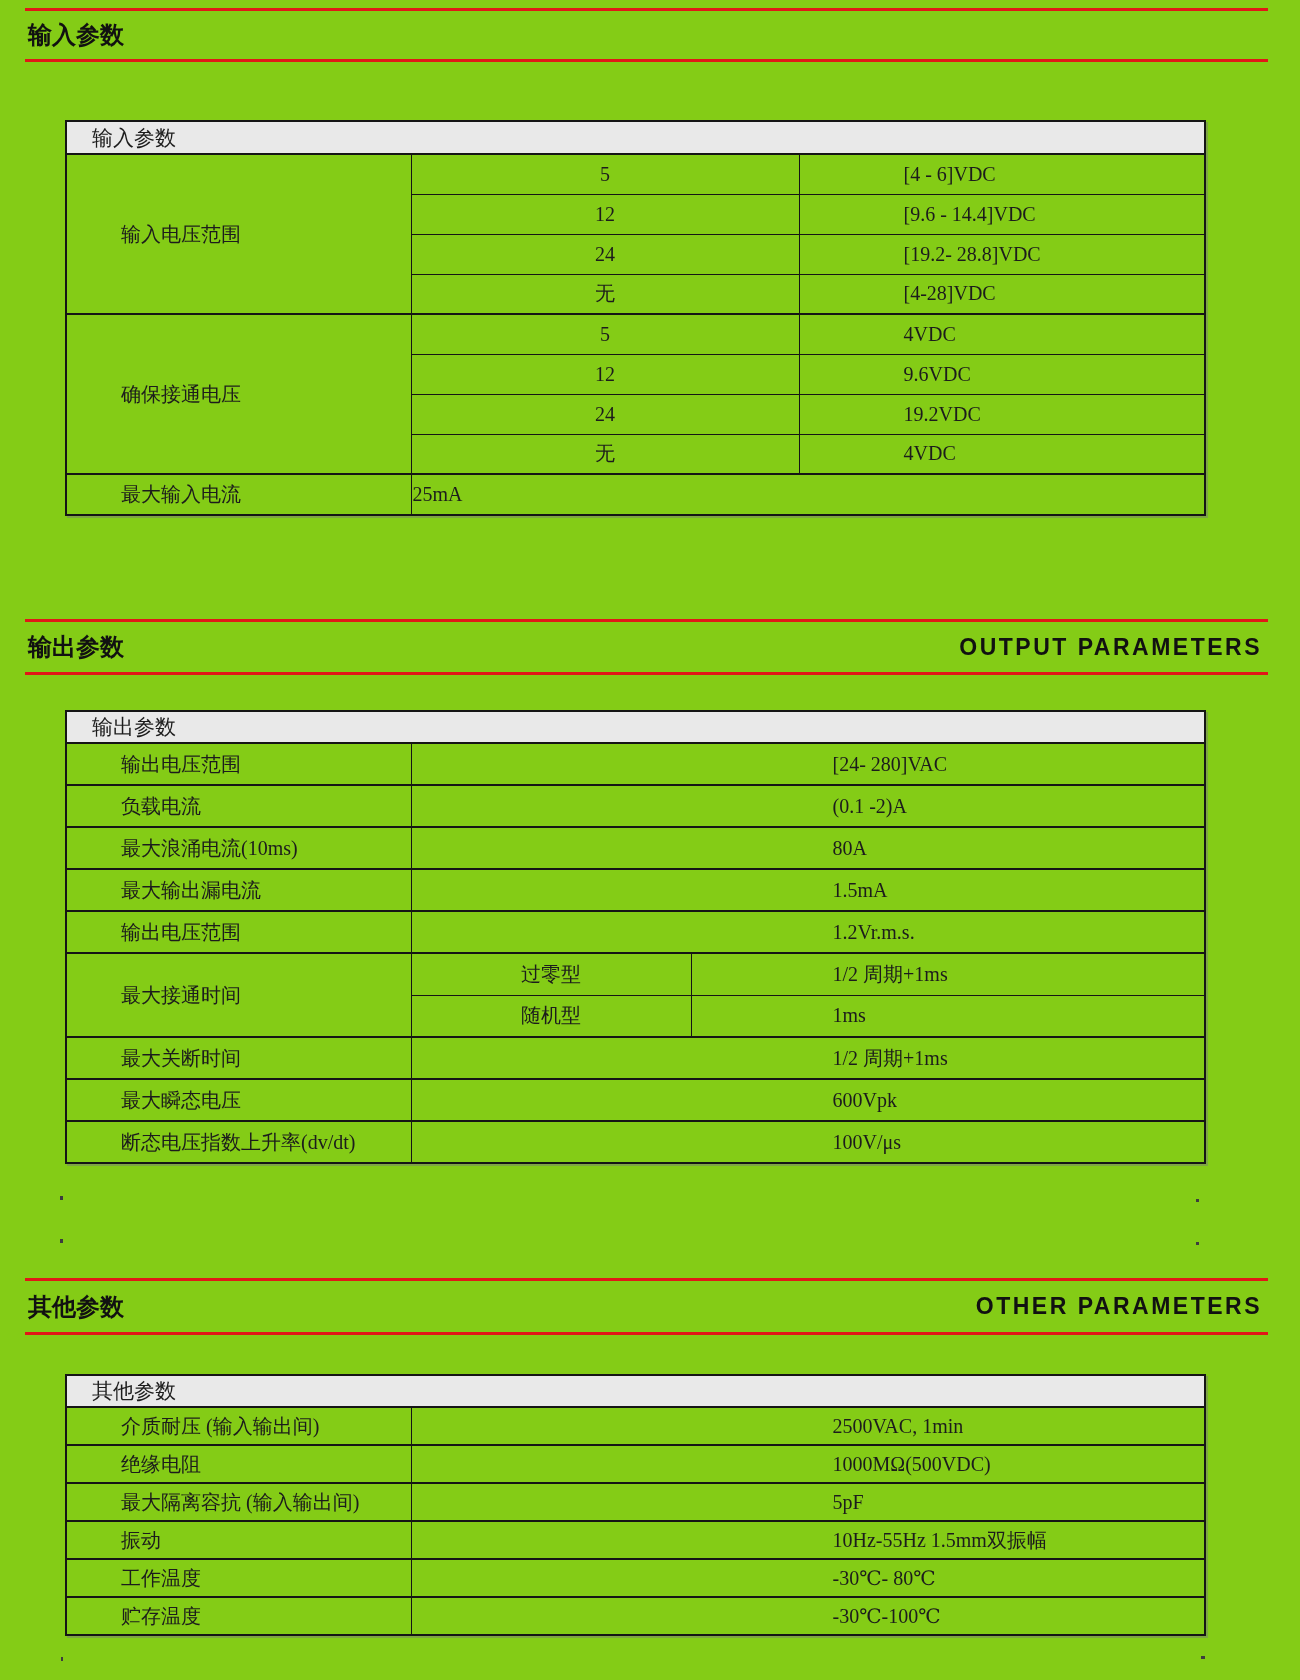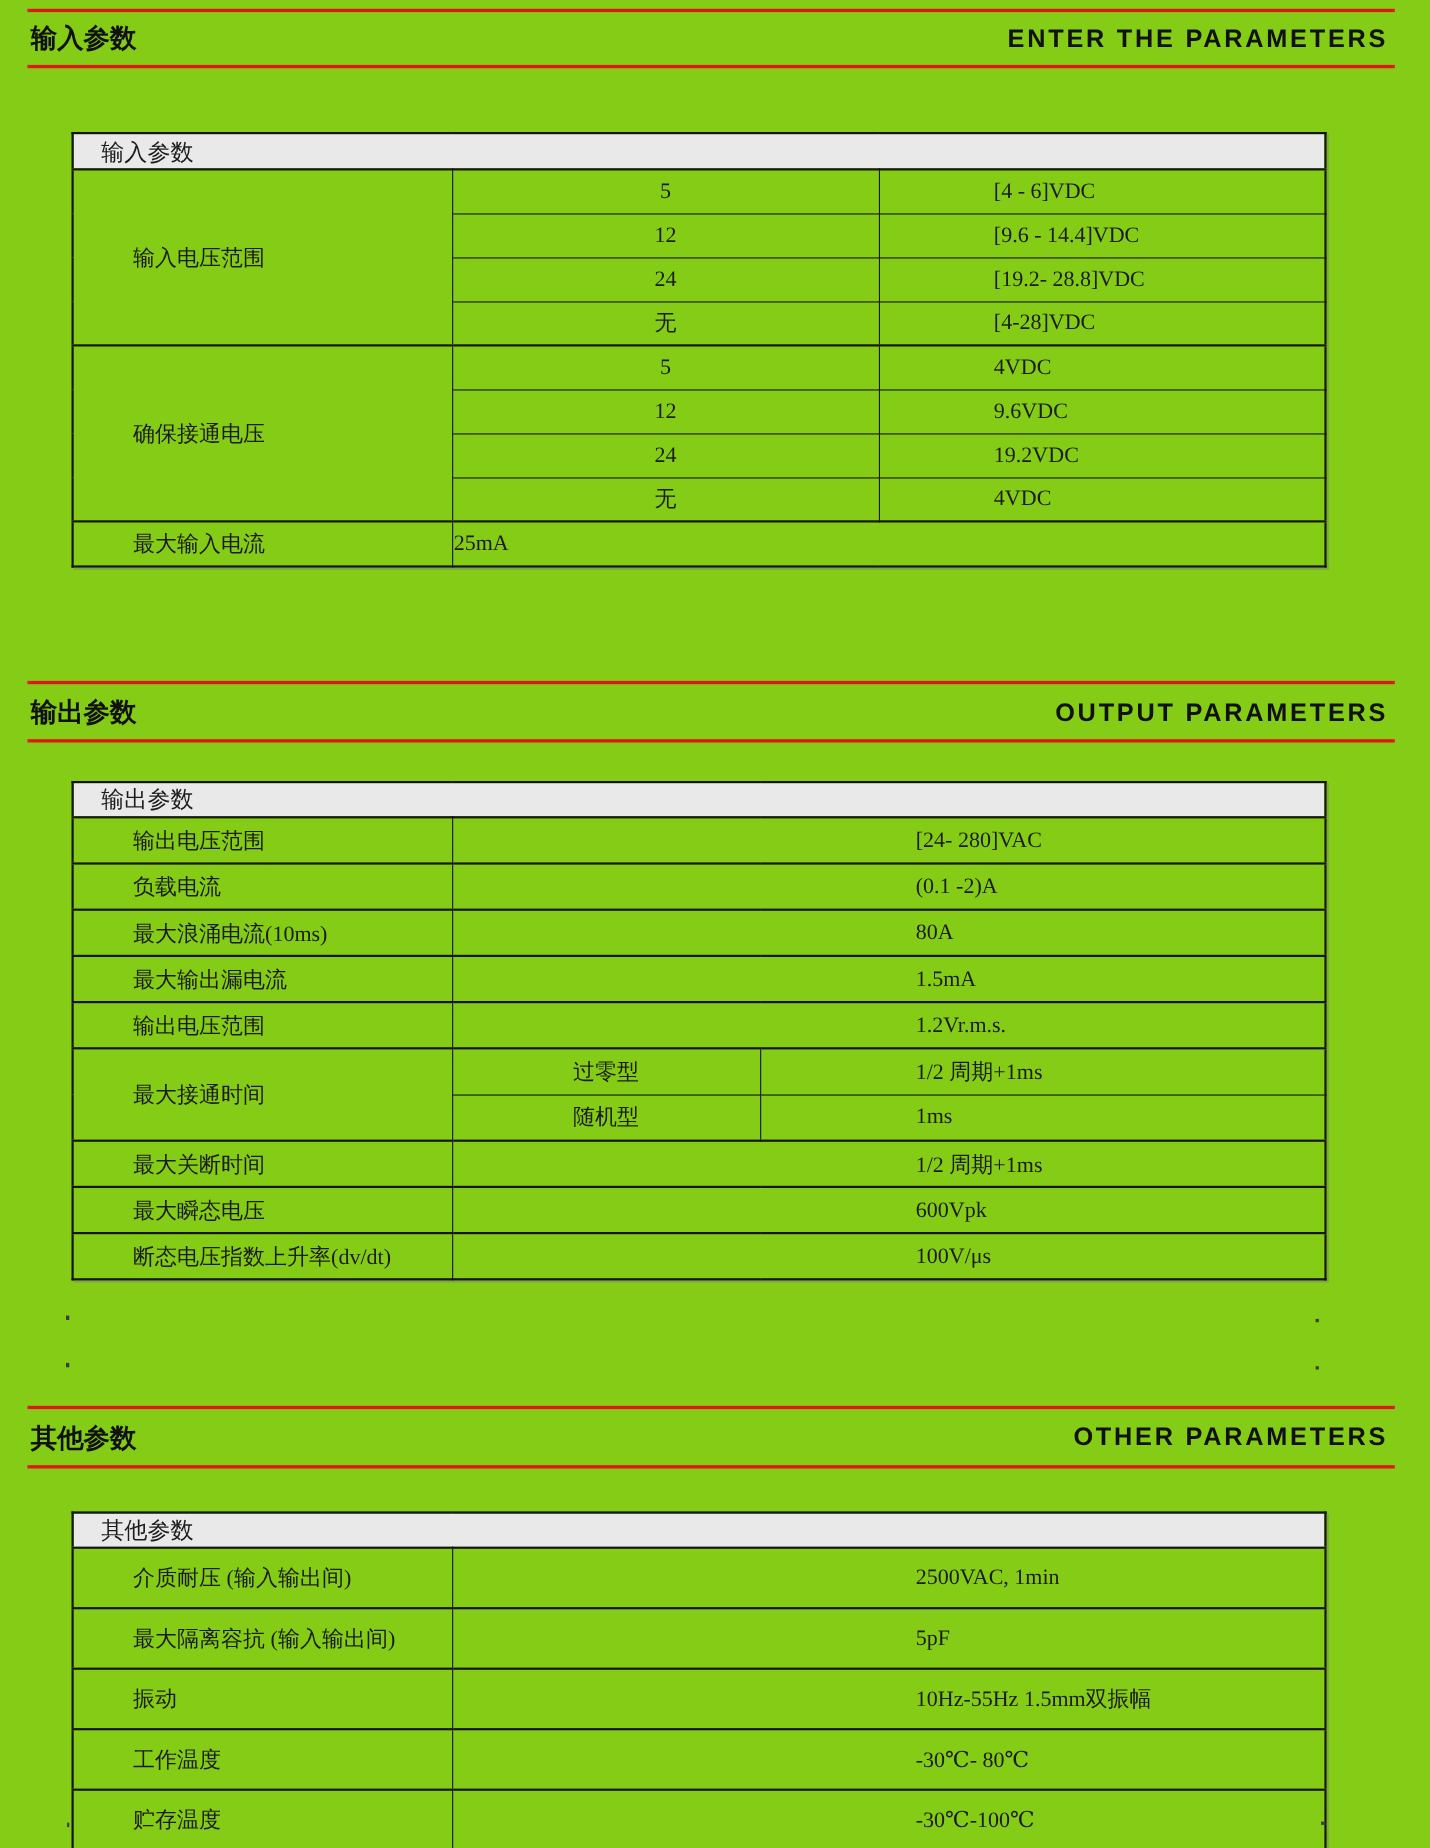--- a/index.html
+++ b/index.html
@@ -21,32 +21,31 @@
   tr.major > td{border-top-width:2.2px;}
   table.t{border:2.6px solid #151515;}
   td.lbl{padding-left:54px;}
   td.c2{text-align:center;}
   td.c3{padding-left:104px;}
   td.valmid{text-align:left;}
   td.val2{padding-left:421px;border-radius:14px;}  
   td.c3v{padding-left:141px;}   
   #t1 tr{height:40px;} #t1 tr.thead{height:33px;} #t1 tr.last{height:41px;}
   #t2 tr{height:42px;} #t2 tr.thead{height:32px;}
-  #t3 tr{height:55px;} #t3 tr.thead{height:32px;}
+  #t3 tr{height:38px;} #t3 tr.thead{height:32px;}
   .speck{position:absolute;background:#3d3d3d;}
 </style>
 </head>
 <body>
 
 <div class="page">
 
   <div class="rule" style="margin-top:8px"></div>
   <div class="sec-bar" style="height:48px">
     <span class="zh-title">输入参数</span>
-    <span class="en-title">ENTER THE PARAMETERS</span>
   </div>
   <div class="rule"></div>
 
   <table class="t" id="t1" style="margin-top:58px;width:1139px">
     <colgroup>
         <col style="width:345px">
         <col style="width:388px">
         <col style="width:406px">
       </colgroup>
     <tbody>
@@ -169,20 +168,24 @@
       </colgroup>
     <tbody>
     <tr class="thead">
       <td colspan="2">其他参数</td>
     </tr>
     <tr class="major">
       <td class="lbl">介质耐压 (输入输出间)</td>
       <td class="val2">2500VAC, 1min</td>
     </tr>
     <tr class="major">
+      <td class="lbl">绝缘电阻</td>
+      <td class="val2">1000MΩ(500VDC)</td>
+    </tr>
+    <tr class="major">
       <td class="lbl">最大隔离容抗 (输入输出间)</td>
       <td class="val2">5pF</td>
     </tr>
     <tr class="major">
       <td class="lbl">振动</td>
       <td class="val2">10Hz-55Hz 1.5mm双振幅</td>
     </tr>
     <tr class="major">
       <td class="lbl">工作温度</td>
       <td class="val2">-30℃- 80℃</td>

